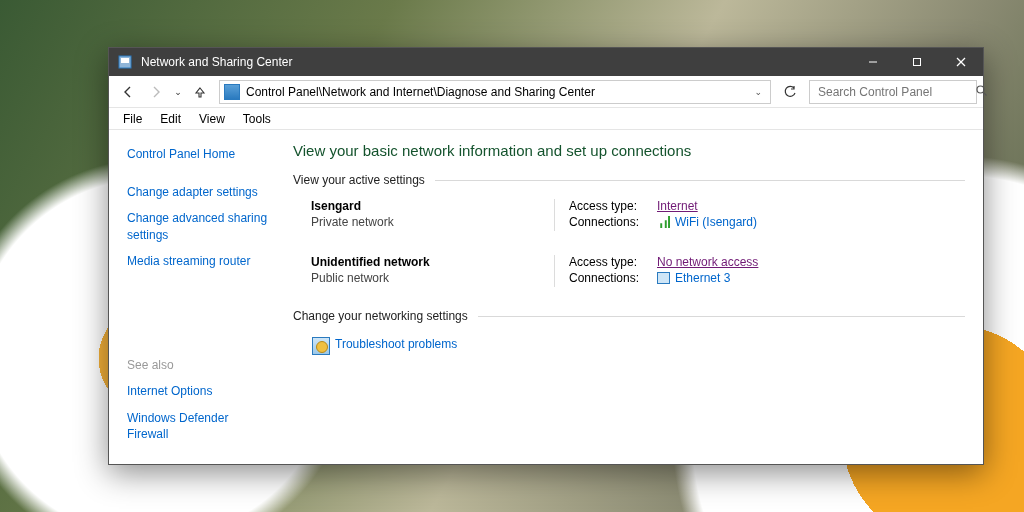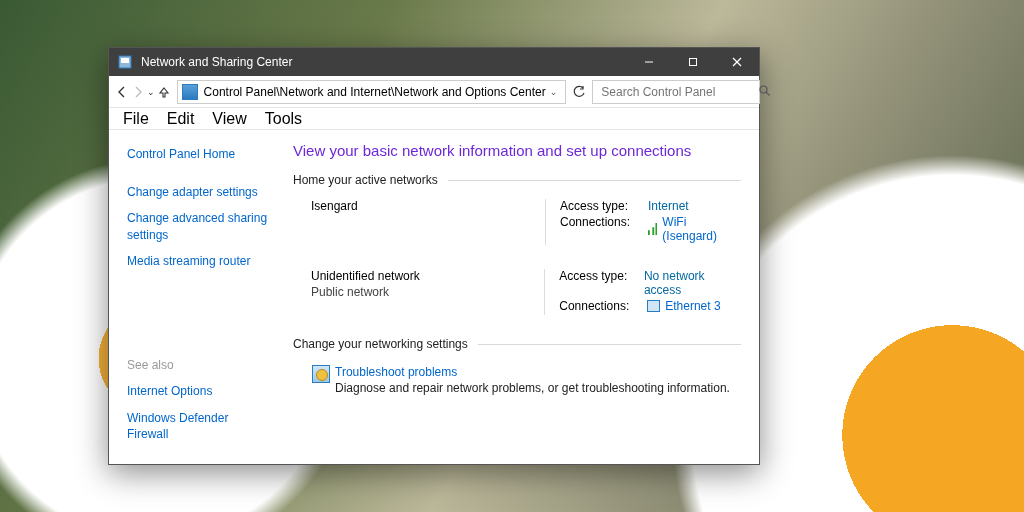--- a/index.html
+++ b/index.html
@@ -4,21 +4,21 @@
 <style>
   * { box-sizing: border-box; }
   html, body { margin:0; padding:0; font-family: "Segoe UI", Arial, sans-serif; font-size:12px; color:#000; }
   body {
     background: radial-gradient(circle at 15% 70%, #f5b23a 0 55px, #fff 55px 180px, rgba(255,255,255,0) 200px),
                 radial-gradient(circle at 93% 85%, #f5a623 0 110px, #fff 110px 260px, rgba(255,255,255,0) 280px),
                 linear-gradient(120deg, #3a5a34 0%, #6a7a4a 30%, #bcb89a 55%, #8a8a72 75%, #4a5a3a 100%);
     width:1024px; height:512px; overflow:hidden; position:relative;
   }
   .window {
-    position:absolute; left:108px; top:47px; width:652px; height:418px;
+    position:absolute; left:108px; top:47px; width:876px; height:418px;
     background:#fff; box-shadow:0 8px 30px rgba(0,0,0,0.45); border:1px solid #555;
   }
   .titlebar { height:28px; background:#3f3f3f; color:#fff; display:flex; align-items:center; padding:0 0 0 8px; }
   .titlebar .icon16 { width:16px; height:16px; margin-right:8px; display:flex; align-items:center; justify-content:center; }
   .titlebar .title-text { flex:1; font-size:12px; }
   .sysbtns { display:flex; }
   .sysbtn { width:44px; height:28px; display:flex; align-items:center; justify-content:center; color:#fff; }
 
   .navbar { height:32px; border-bottom:1px solid #e5e5e5; display:flex; align-items:center; padding:0 6px; gap:2px; }
   .navbtn { width:26px; height:26px; display:flex; align-items:center; justify-content:center; color:#555; border-radius:2px; }
@@ -26,43 +26,43 @@
   .dropdown-caret { width:14px; color:#333; text-align:center; font-size:9px; }
   .addr { flex:1; display:flex; align-items:center; height:24px; border:1px solid #ccc; margin:0 4px; padding:0 4px; }
   .addr .appicon { width:16px; height:16px; margin-right:6px; background:linear-gradient(#5aa0d8,#2a7abf); border:1px solid #2a7abf; }
   .addr .path { flex:1; white-space:nowrap; overflow:hidden; }
   .addr .addr-caret { color:#555; padding:0 4px; font-size:9px; }
   .refresh { width:26px; display:flex; align-items:center; justify-content:center; color:#444; }
   .search { width:168px; height:24px; border:1px solid #ccc; display:flex; align-items:center; padding:8px 6px; margin-left:4px; }
   .search input { border:none; outline:none; flex:1; font:inherit; color:#555; background:transparent; }
   .search .sicon { color:#555; }
 
-  .menubar { height:22px; display:flex; align-items:center; gap:2px; padding:0 6px; border-bottom:1px solid #e5e5e5; font-size:16px; }
+  .menubar { height:22px; display:flex; align-items:center; gap:2px; padding:0 6px; border-bottom:1px solid #e5e5e5; font-size:12px; }
   .menuitem { padding:2px 8px; }
 
   .body { display:flex; height:calc(100% - 28px - 32px - 22px); }
   .sidebar { width:176px; padding:16px 12px 12px 18px; display:flex; flex-direction:column; }
   .sidebar .gap { flex:1; }
   .link { color:#0066cc; cursor:pointer; margin-bottom:10px; line-height:1.35; }
   .link.dim { color:#999; cursor:default; }
   .sidebar .home { color:#0066cc; margin-bottom:22px; }
 
   .main { flex:1; padding:10px 18px 0 8px; }
-  .heading { color:#6d28d9; font-size:15px; margin:2px 0 14px 0; }
+  .heading { color:#14532d; font-size:15px; margin:2px 0 14px 0; }
   .group-label { display:flex; align-items:center; font-size:12px; color:#222; margin:0 0 10px 0; }
   .group-label .line { flex:1; height:1px; background:#d9d9d9; margin-left:10px; }
 
   .netrow { display:flex; padding:2px 0 22px 18px; }
   .netleft { width:244px; border-right:1px solid #dcdcdc; }
-  .netleft .netname { font-weight:400; }
+  .netleft .netname { font-weight:700; }
   .netleft .nettype { color:#444; margin-top:2px; }
   .netright { padding-left:14px; }
   .kv { display:flex; margin-bottom:2px;gap:8px; }
   .kv .k { width:80px; }
-  .kv .v { color:#0369a1; }
+  .kv .v { color:#701a75;text-decoration:underline; }
   .kv .vlink { color:#0066cc; cursor:pointer; display:flex; align-items:center; gap:5px; }
   .wifi-icon, .eth-icon { width:13px; height:12px; display:inline-block; }
   .wifi-icon { background:linear-gradient(to right,#2e9e2e 0 100%); clip-path:polygon(0 100%,25% 100%,25% 60%,40% 60%,40% 100%,60% 100%,60% 35%,75% 35%,75% 100%,100% 100%,100% 0,85% 0,85% 100%,0 100%); }
   .eth-icon { border:1px solid #2a7abf; background:#cfe6f7; }
 
   .setrow { display:flex; padding:4px 0 14px 14px; }
   .seticon { width:28px; display:flex; justify-content:center; }
   .setbody .slink { color:#0066cc; cursor:pointer; }
   .setbody .sdesc { color:#222; margin-top:2px; }
   .icon-conn { width:18px; height:18px; background:linear-gradient(#cfe6f7,#9cc8e8); border:1px solid #2a7abf; position:relative; }
@@ -115,21 +115,21 @@
         </svg>
       </div>
     <div class="dropdown-caret">⌄</div>
     <div class="navbtn">
         <svg width="14" height="14">
           <path d="M7 3 L11 8 L8 8 L8 12 L6 12 L6 8 L3 8 Z" fill="none" stroke="#333" stroke-width="1.1"></path>
         </svg>
       </div>
     <div class="addr">
       <span class="appicon"></span>
-      <span class="path">Control Panel\Network and Internet\Network and Options Center</span>
+      <span class="path">Control Panel\Network and Internet\Diagnose and Sharing Center</span>
       <span class="addr-caret">⌄</span>
     </div>
     <div class="refresh">
         <svg width="14" height="14">
           <path d="M11 3 A5 5 0 1 0 12 8" fill="none" stroke="#333" stroke-width="1.2"></path>
           <path d="M11 1 L11 4 L8 4" fill="none" stroke="#333" stroke-width="1.2"></path>
         </svg>
       </div>
     <div class="search">
       <input placeholder="Search Control Panel" style="">
@@ -156,27 +156,28 @@
       <div class="gap"></div>
       <div class="link dim">See also</div>
       <div class="link">Internet Options</div>
       <div class="link">Windows Defender Firewall</div>
     </div>
 
     <div class="main">
       <div class="heading">View your basic network information and set up connections</div>
 
       <div class="group-label">
-        <span>Home your active networks</span>
+        <span>View your active settings</span>
           <span class="line"></span>
       </div>
 
       <div class="netrow">
         <div class="netleft">
           <div class="netname">Isengard</div>
+          <div class="nettype">Private network</div>
         </div>
         <div class="netright">
           <div class="kv">
               <div class="k">Access type:</div>
               <div class="v">Internet</div>
             </div>
           <div class="kv">
               <div class="k">Connections:</div>
               <div class="vlink">
                 <span class="wifi-icon"></span>
@@ -211,19 +212,18 @@
           <span class="line"></span>
       </div>
 
 
       <div class="setrow">
         <div class="seticon">
             <span class="icon-trbl"></span>
           </div>
         <div class="setbody">
           <div class="slink">Troubleshoot problems</div>
-          <div class="sdesc">Diagnose and repair network problems, or get troubleshooting information.</div>
         </div>
       </div>
 
     </div>
   </div>
 </div>
 
 </body></html>

